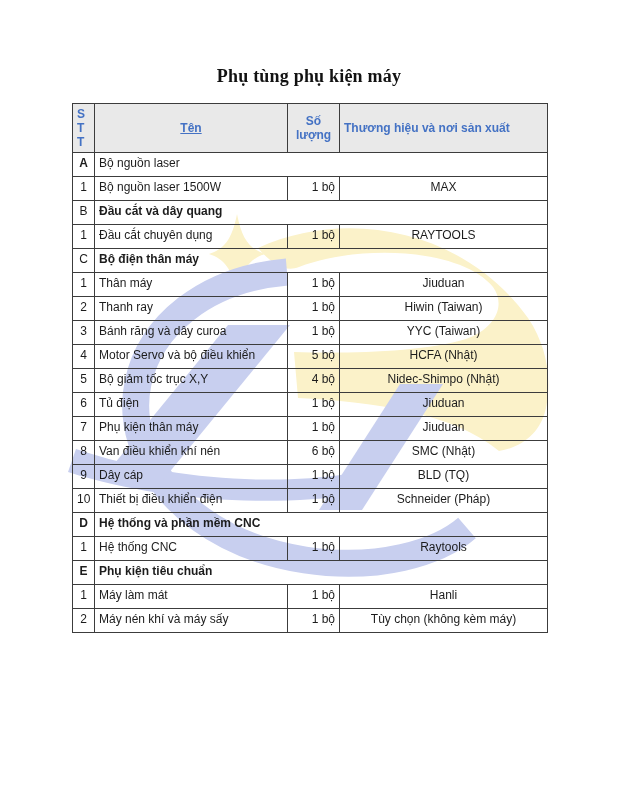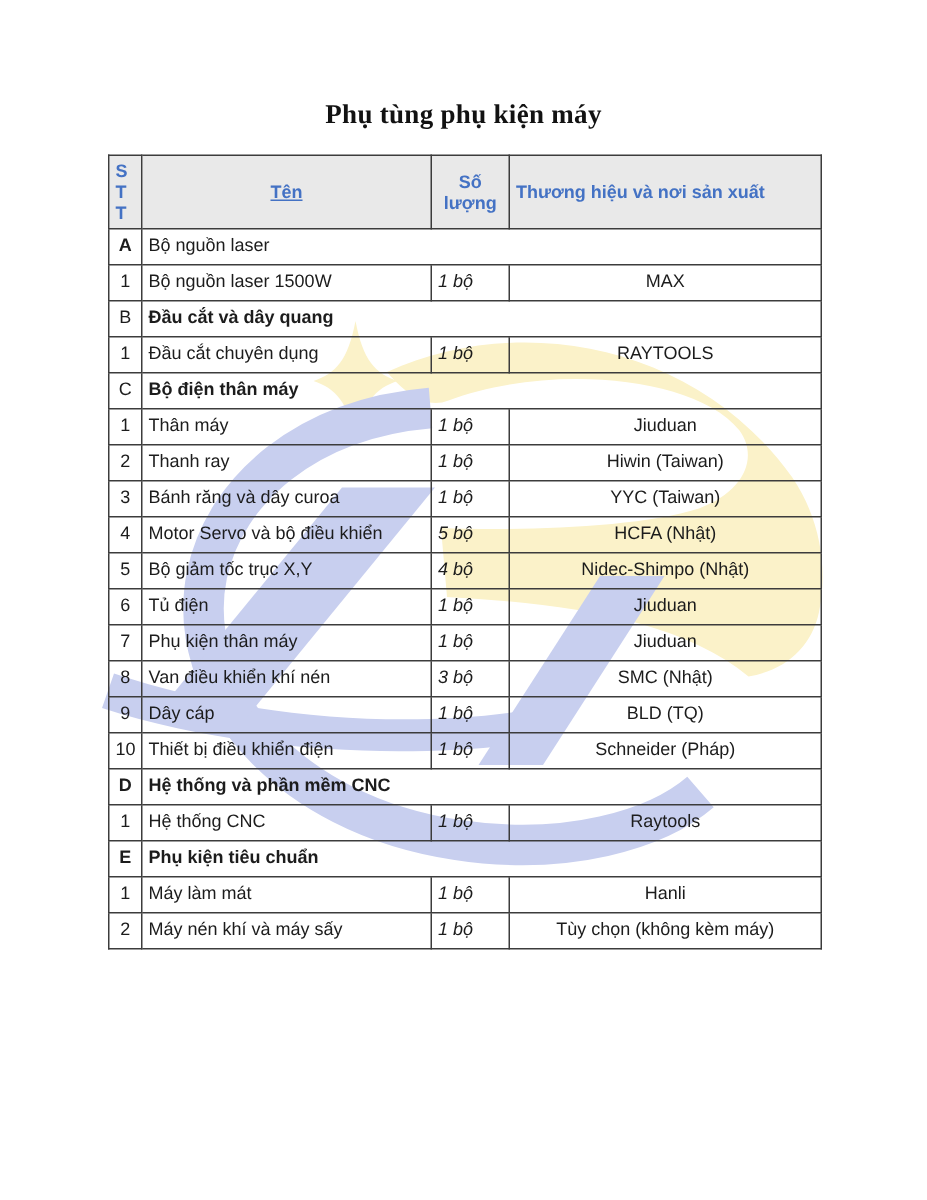--- a/index.html
+++ b/index.html
@@ -24,21 +24,21 @@
   }
   tr.hdr td{
     height:44px;vertical-align:middle;background:#E9E9E9;
     color:#4472C4;font-weight:700;padding:2px 4px;
   }
   td.h-stt{text-align:left;padding-left:5px;line-height:13px;}
   td.h-name{text-align:center;text-decoration:underline;}
   td.h-qty{text-align:center;padding-left:5px;line-height:14px;}
   td.h-brand{text-align:left;background:#ffffff;}
   td.c-id{text-align:center;}
-  td.c-qty{text-align:left;font-style:italic;}
+  td.c-qty{text-align:right;}
   td.c-brand{text-align:center;}
   td.c-name{text-align:left;padding-left:6px;}
   .b{font-weight:700;}
   .indent{padding-left:16px;}
   .low{padding-top:7px;height:16px;}
 </style>
 </head>
 <body>
 
 <div class="page">
@@ -143,21 +143,21 @@
         </tr>
         <tr>
           <td class="c-id">7</td>
           <td class="c-name">Phụ kiện thân máy</td>
           <td class="c-qty">1 bộ</td>
           <td class="c-brand">Jiuduan</td>
         </tr>
         <tr>
           <td class="c-id">8</td>
           <td class="c-name">Van điều khiển khí nén</td>
-          <td class="c-qty">3 bộ</td>
+          <td class="c-qty">6 bộ</td>
           <td class="c-brand">SMC (Nhật)</td>
         </tr>
         <tr>
           <td class="c-id">9</td>
           <td class="c-name">Dây cáp</td>
           <td class="c-qty">1 bộ</td>
           <td class="c-brand">BLD (TQ)</td>
         </tr>
         <tr>
           <td class="c-id">10</td>

